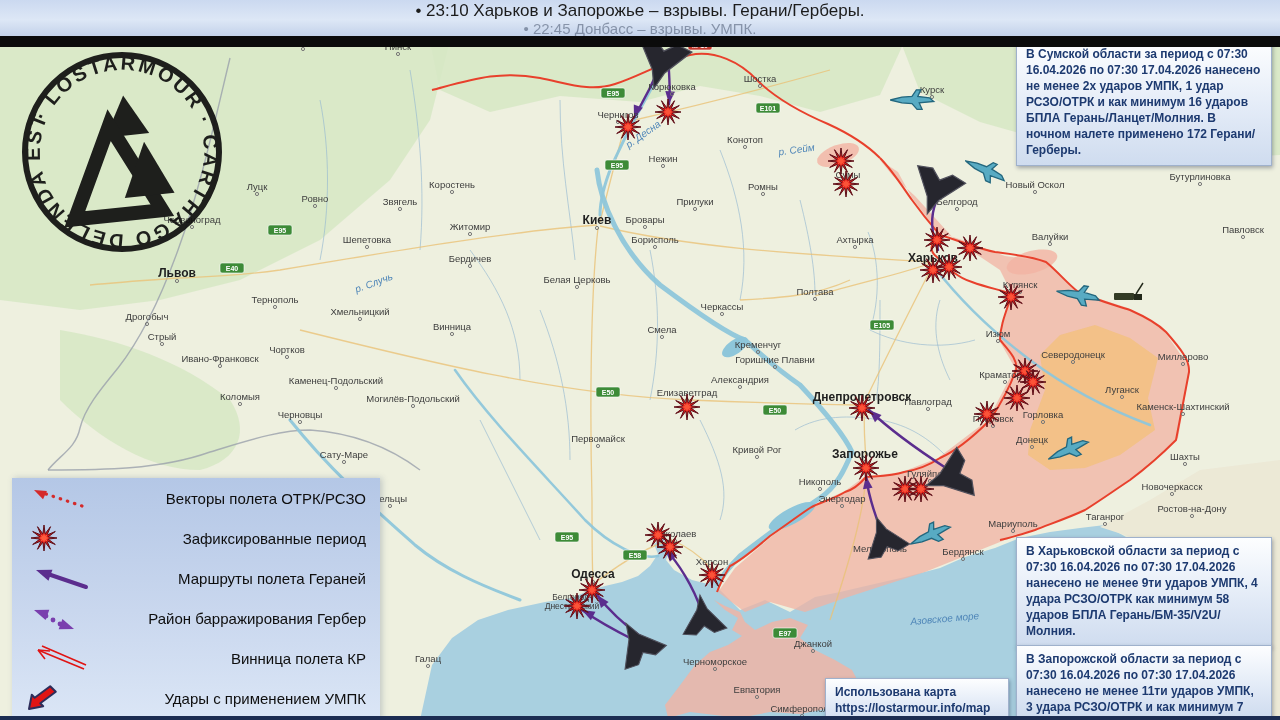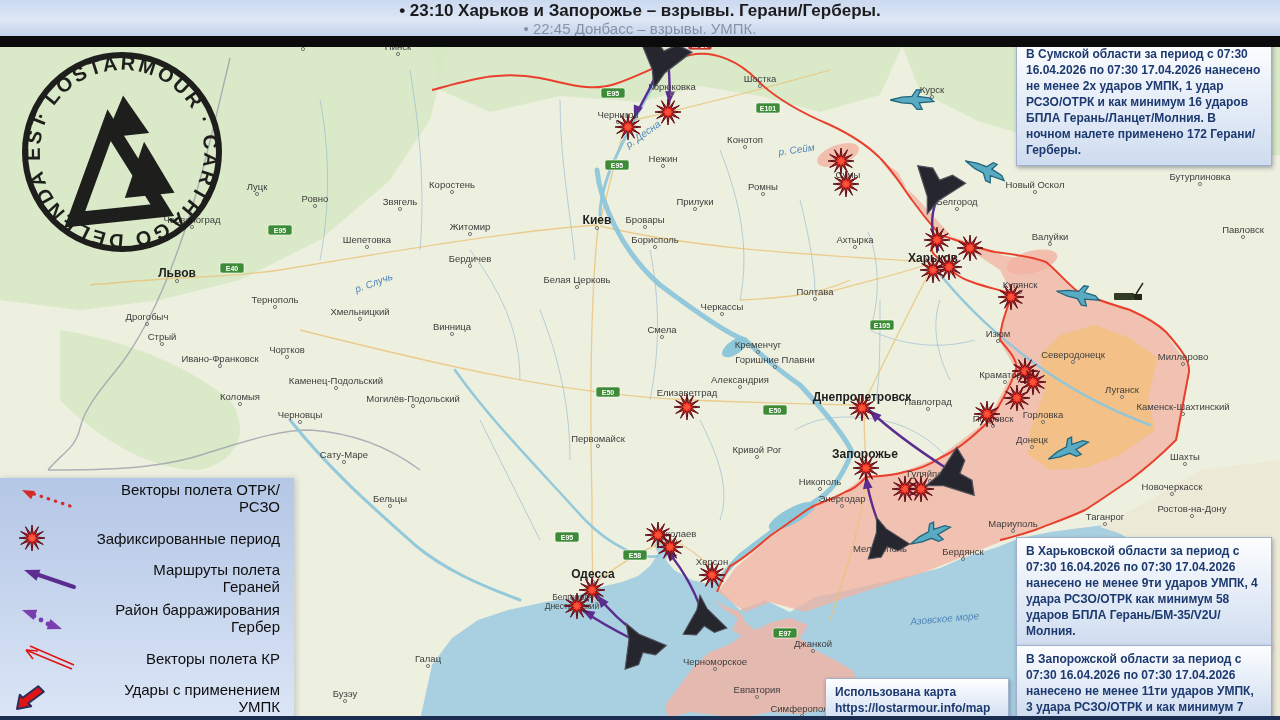--- a/index.html
+++ b/index.html
@@ -2,28 +2,28 @@
 <html><head>
 <meta charset="utf-8">
 <style>
   html,body{margin:0;padding:0;background:#000;}
   #stage{position:relative;width:1280px;height:720px;overflow:hidden;
          font-family:"Liberation Sans",sans-serif;background:#eef0df;}
   
   #topbar{position:absolute;left:0;top:0;width:1280px;height:36px;z-index:30;
           background:linear-gradient(180deg,#cbd9f0 0%,#dde7f6 55%,#c3d2ea 100%);
           text-align:center;}
-  #topbar .l1{font-size:17px;font-weight:700;color:#1c1c1c;line-height:20px;margin-top:1px;}
+  #topbar .l1{font-size:17px;font-weight:400;color:#1c1c1c;line-height:20px;margin-top:1px;}
   #topbar .l2{font-size:15px;font-weight:400;color:#3c4a63;opacity:.5;line-height:15px;}
   #blackbar{position:absolute;left:0;top:36px;width:1280px;height:11px;background:#0b0b0b;z-index:30;}
   #botbar{position:absolute;left:0;top:716px;width:1280px;height:4px;background:#1c2d52;z-index:40;}
   
   #mapsvg{position:absolute;left:0;top:0;z-index:1;}
   
-  #legend{position:absolute;left:0;top:478px;width:294px;height:242px;z-index:20;
+  #legend{position:absolute;left:12px;top:478px;width:368px;height:242px;z-index:20;
           background:linear-gradient(180deg,#b4c7e6 0%,#c9d7ee 55%,#dbe6f6 100%);
           box-shadow:2px 0 6px rgba(60,80,120,.25);}
   .lrow{display:flex;align-items:center;height:40px;}
   .lrow .sym{width:96px;display:flex;justify-content:center;align-items:center;}
   .lrow .lab{flex:1;text-align:right;padding-right:14px;font-size:15px;color:#0e0e0e;font-weight:500;}
   
   .ibox{position:absolute;width:256px;z-index:20;box-sizing:border-box;
         background:linear-gradient(180deg,#fdfeff 0%,#e3ebf7 55%,#cfdcef 100%);
         border:1px solid #9fb1cc;box-shadow:1px 2px 4px rgba(20,30,60,.35);
         padding:6px 9px;font-size:12px;line-height:1.33;font-weight:700;color:#1d3a70;}
@@ -457,21 +457,21 @@
       <div class="lab">Район барражирования Гербер</div>
     </div>
     <div class="lrow">
       <div class="sym">
           <svg id="li-kr" width="80" height="32">
             <path d="M64,27 L18,8" stroke="#e01414" stroke-width="1.6" fill="none"></path>
             <path d="M66,23 L22,4" stroke="#e01414" stroke-width="1.6" fill="none"></path>
             <path d="M18,8 L30,9 M18,8 L25,17" stroke="#e01414" stroke-width="1.6" fill="none"></path>
           </svg>
         </div>
-      <div class="lab">Векторы полета КР</div>
+      <div class="lab">Винница полета КР</div>
     </div>
     <div class="lrow">
       <div class="sym">
           <svg id="li-umpk" width="80" height="32">
             <polygon points="9,27 23.2,24.2 20.3,21.3 35.8,9.8 30.2,4.2 14.7,15.7 11.8,12.8" fill="#e01414" stroke="#2d2d5a" stroke-width="2" stroke-linejoin="round"></polygon>
           </svg>
         </div>
       <div class="lab">Удары с применением УМПК</div>
     </div>
   </div>

